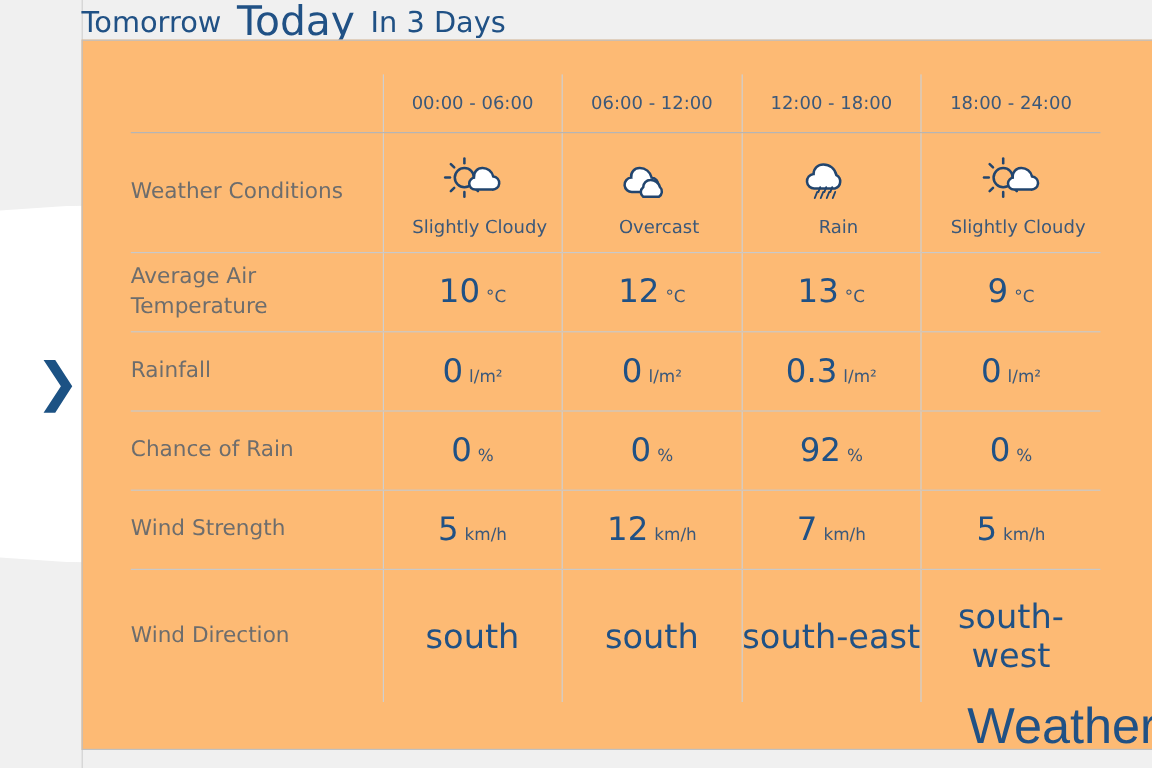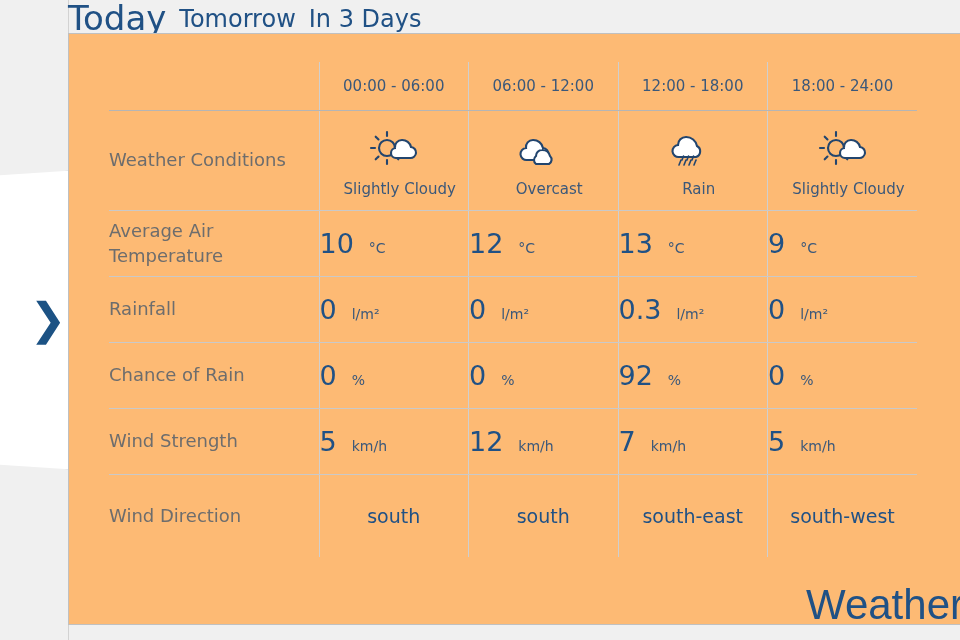--- a/index.html
+++ b/index.html
@@ -152,35 +152,35 @@
     font-size: 15px;
     color: #3b587a;
     margin-left: 12px;
   }
   .wx-icon { display: block; }
 
   
   .val-wrap {
     display: flex;
     align-items: baseline;
-    justify-content: flex-start;
-    gap: 15px;
+    justify-content: center;
+    gap: 5px;
     padding: 18px 0;
   }
   .val-num {
     font-size: 27px;
     color: #205185;
     line-height: 1;
   }
   .val-unit {
     font-size: 14px;
     color: #3b587a;
   }
   .dir-text {
-    font-size: 19px;
+    font-size: 28px;
     color: #205185;
     padding: 22px 0;
     display: block;
     text-align: center;
   }
 
   
   .r-cond  { height: 100px; }
   .r-temp  { height: 66px; margin-top: 48px; }
   .r-rain  { height: 66px; }
@@ -201,22 +201,22 @@
 </style>
 </head>
 <body>
 
 <div id="nav-panel">
   <span id="nav-chevron">❯</span>
 </div>
 <div id="nav-divider"></div>
 
 <div id="tabs">
+  <span class="tab inactive">Tomorrow</span>
   <span class="tab active">Today</span>
-  <span class="tab inactive">Tomorrow</span>
   <span class="tab inactive">In 3 Days</span>
 </div>
 
 <div id="card">
 
   <table id="weather-table">
     <colgroup>
       <col class="label-col">
       <col class="data-col">
       <col class="data-col">

